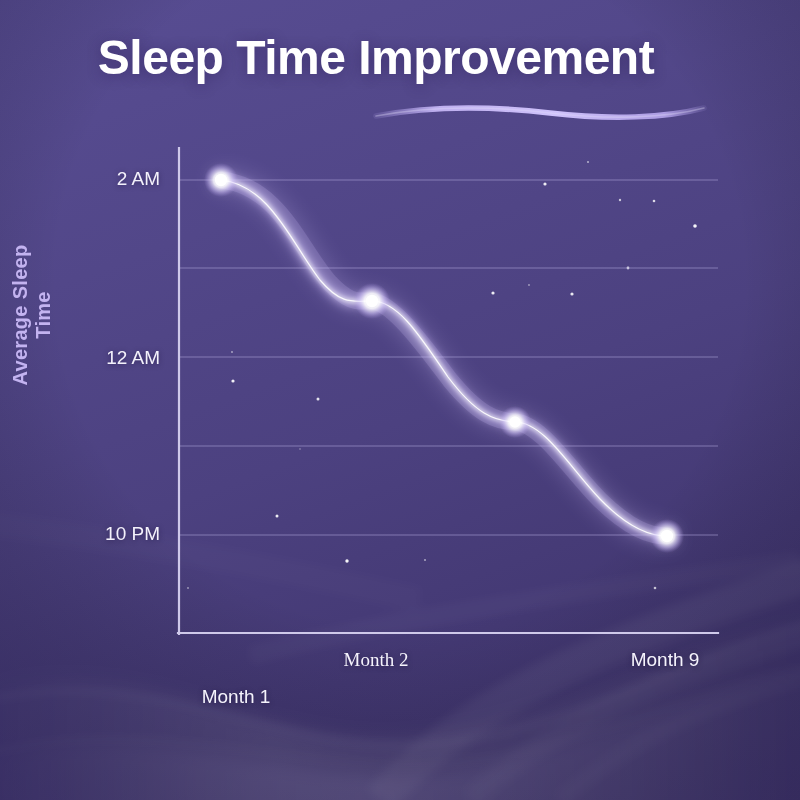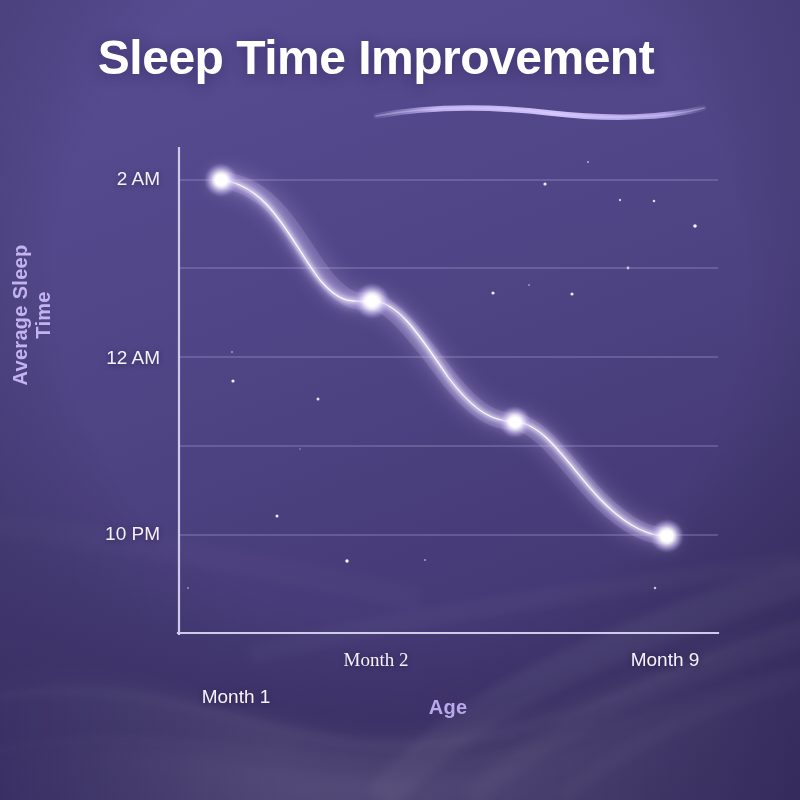--- a/index.html
+++ b/index.html
@@ -283,15 +283,14 @@
 
   <div class="ytick" style="left:40px; top:168px;">2 AM</div>
   <div class="ytick" style="left:40px; top:347px;">12 AM</div>
   <div class="ytick" style="left:40px; top:523px;">10 PM</div>
 
   <div class="xtick" style="left:166px; top:649px;margin-top:37px;">Month 1</div>
   <div class="xtick" style="left:306px; top:649px;font-family:Liberation Serif, serif;">Month 2</div>
   <div class="xtick" style="left:595px; top:649px;">Month 9</div>
 
   <div class="axis-label-y">Average Sleep Time</div>
-  <div class="axis-label-x">Age</div>
 
 </div>
 
 </body></html>

